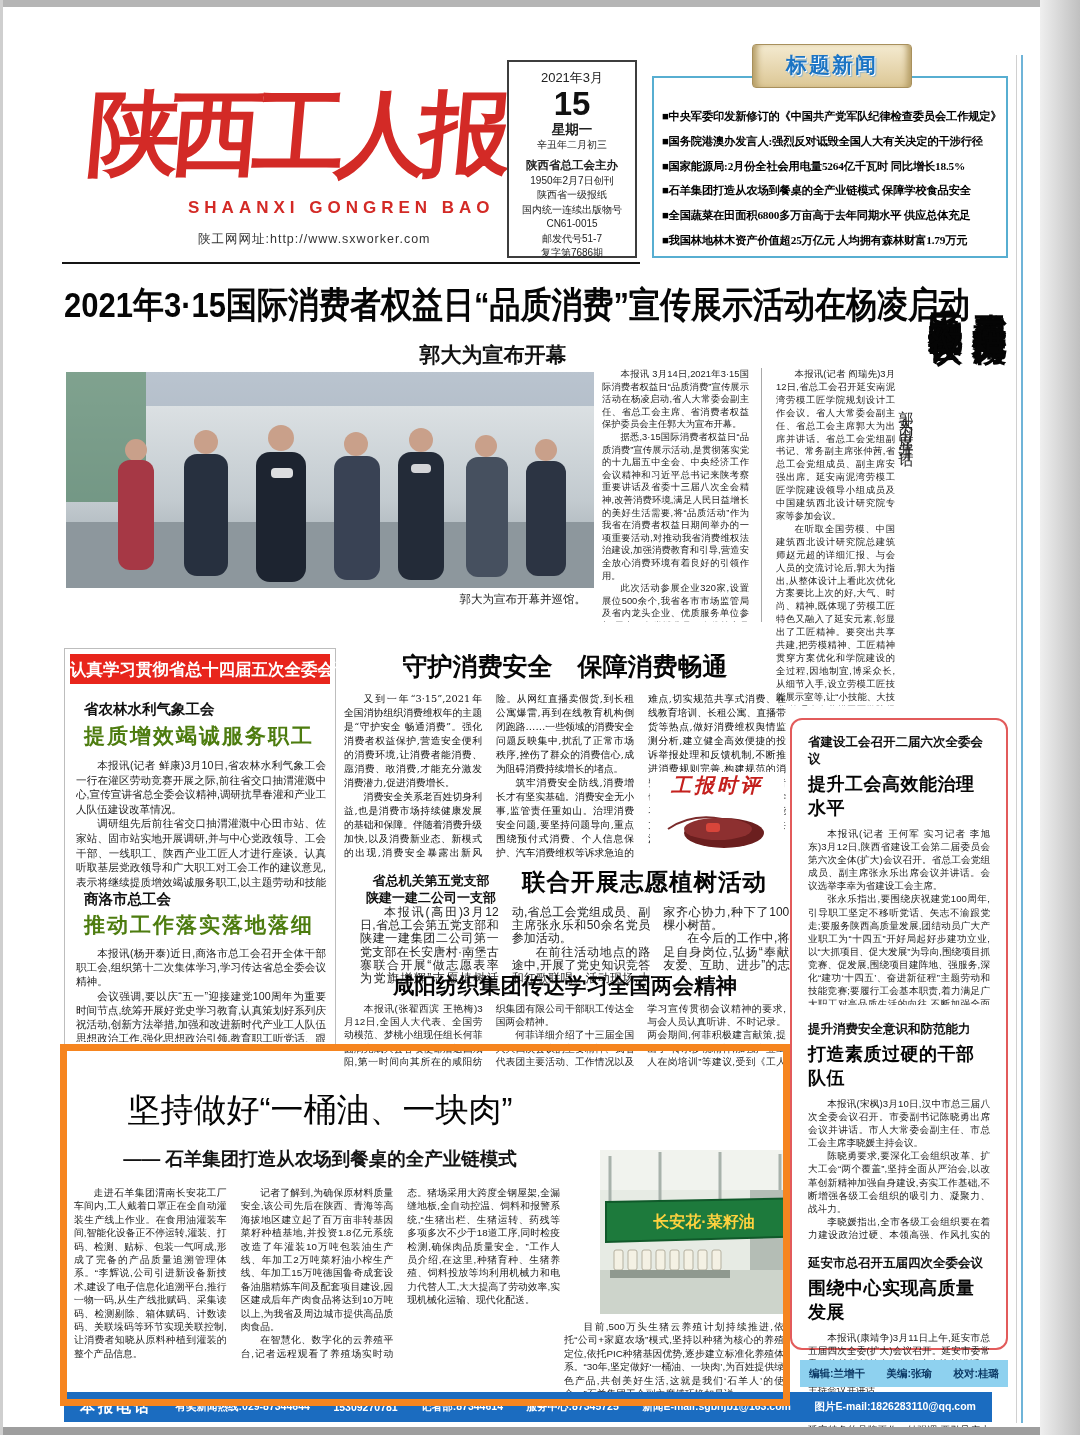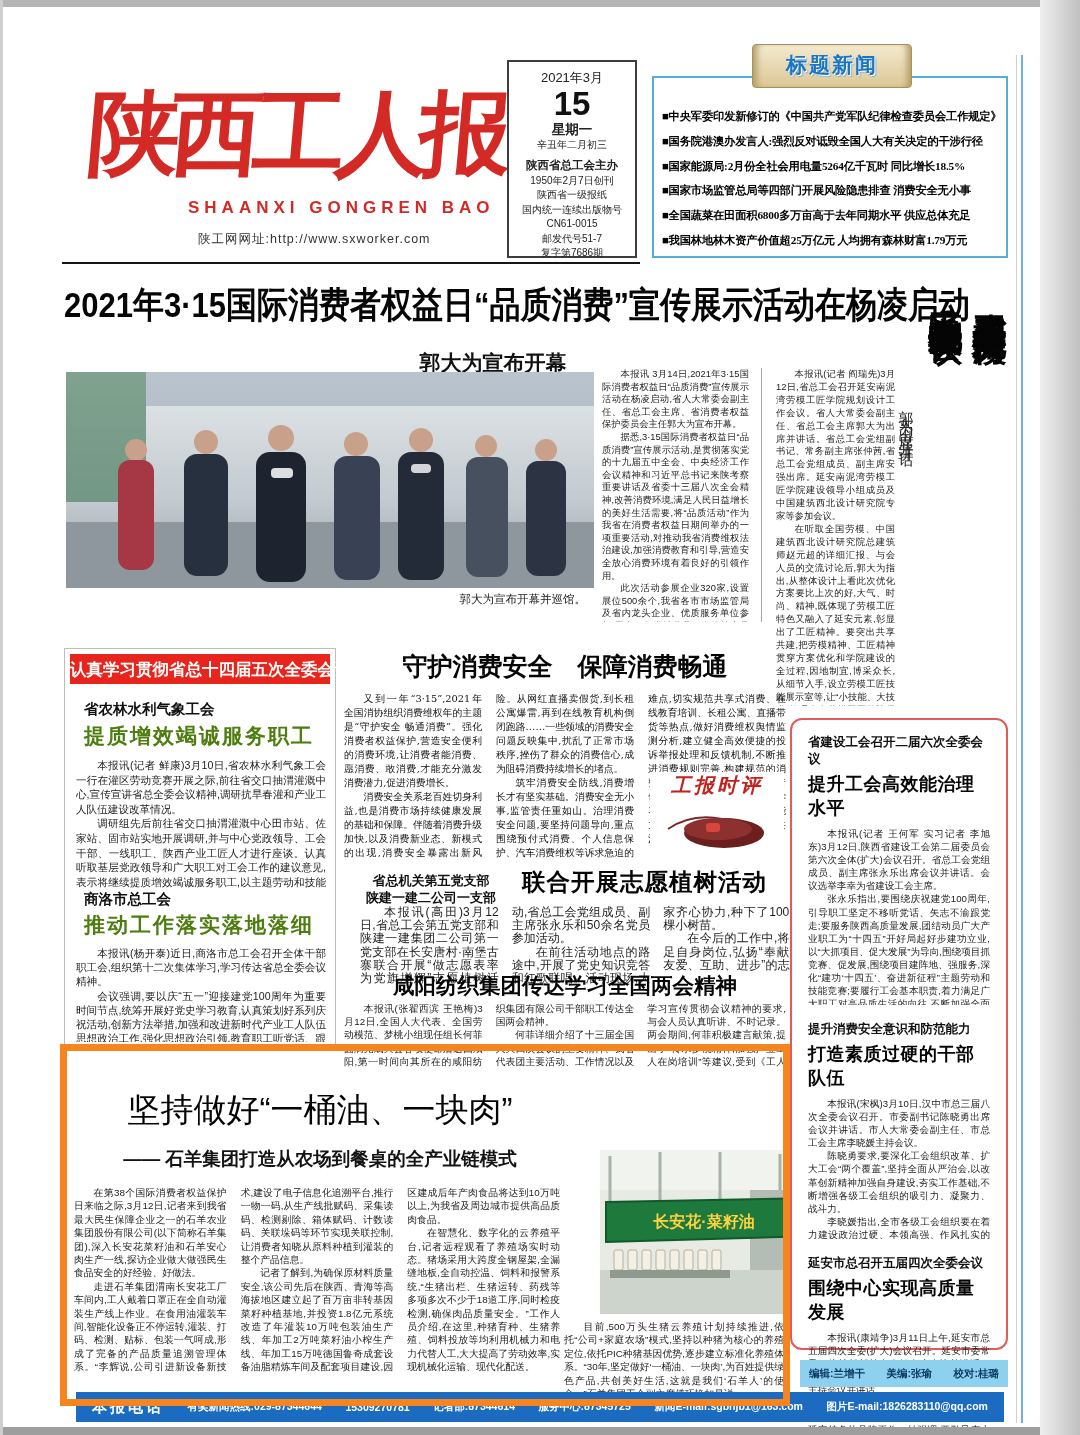--- a/index.html
+++ b/index.html
@@ -28,21 +28,21 @@
   .date-box .wk{font-size:13.5px;font-weight:bold;line-height:17px;}
   .date-box .sm{font-size:10px;line-height:14.5px;}
   .date-box .org{font-size:11.5px;font-weight:bold;line-height:18px;margin-top:3px;}
 
   .hn-box{left:652px;top:76px;width:356px;height:182px;border:2px solid #57aed1;box-sizing:border-box;}
   .hn-scroll{left:752px;top:44px;width:158px;height:42px;background:linear-gradient(180deg,#f4ead0,#dcc795);border:1px solid #a8905c;border-radius:4px;box-shadow:inset 8px 0 6px -4px #b59d66, inset -8px 0 6px -4px #b59d66;text-align:center;line-height:40px;font-weight:bold;font-size:21px;color:#1b74c4;letter-spacing:2px;text-shadow:1px 1px 0 #ffffff,2px 2px 1px #8fb6cd;}
   .hn-items{left:662px;top:104px;width:340px;}
   .hn-items div{font-family:"Liberation Serif",serif;font-weight:bold;font-size:11.3px;letter-spacing:-0.2px;line-height:24.8px;white-space:nowrap;color:#000;}
 
   .lead-headline{left:64px;top:281px;width:858px;text-align:center;font-weight:bold;font-size:31px;color:#060606;white-space:nowrap;transform:scale(1.0,1.16);transform-origin:center top;}
-  .lead-subhead{left:64px;top:341px;width:858px;text-align:center;font-weight:bold;font-size:21px;color:#111;margin-top:8px;}
+  .lead-subhead{left:64px;top:341px;width:858px;text-align:center;font-weight:bold;font-size:21px;color:#111;}
   .lead-photo{left:66px;top:372px;width:528px;height:216px;}
   .lead-caption{left:66px;top:592px;width:520px;text-align:right;font-size:11.5px;color:#222;}
   .lead-body{left:602px;top:368px;width:147px;height:254px;font-size:9.3px;line-height:12.6px;}
   .vrule-a{left:761px;top:368px;width:1px;height:254px;background:#a8a8a8;}
   .nnw-body{left:776px;top:368px;width:119px;height:338px;font-size:9.3px;line-height:12.9px;}
   .nnw-byline{left:896px;top:398px;height:260px;writing-mode:vertical-rl;font-size:15px;letter-spacing:6px;color:#222;}
   .nnw-head{left:924px;top:286px;height:430px;writing-mode:vertical-rl;font-weight:bold;font-size:34px;letter-spacing:1.5px;line-height:44px;color:#050505;}
 
   .study-box{left:64px;top:648px;width:272px;height:398px;border:1px solid #bdbdbd;box-sizing:border-box;}
   .study-banner{left:70px;top:654px;width:260px;height:30px;background:#e8251c;color:#fff;font-weight:bold;font-size:16.5px;text-align:center;line-height:30px;white-space:nowrap;}
@@ -69,21 +69,21 @@
   .sy-byline{text-align:right;font-weight:bold;text-indent:0 !important;}
 
   .sidebar-box{left:790px;top:718px;width:218px;height:632px;border:2px solid #e25b5b;border-radius:12px;box-sizing:border-box;padding:14px 16px;background:#fff;}
   .sb-article{margin-bottom:16px;}
   .sb-kicker{font-weight:bold;font-size:12.5px;color:#111;}
   .sb-headline{font-weight:bold;font-size:18px;letter-spacing:0.5px;color:#050505;margin:4px 0 7px 0;}
   .sb-body{font-size:9.6px;line-height:13.1px;text-align:justify;color:#1c1c1c;overflow:hidden;}
   .sb-body p{margin:0;text-indent:2em;}
 
   .editor-bar{left:800px;top:1360px;width:208px;height:27px;background:#8ed1ef;display:flex;justify-content:space-between;align-items:center;padding:0 9px;box-sizing:border-box;font-weight:bold;font-size:10.5px;color:#0d3a66;}
-  .footer-bar{left:76px;top:1392px;width:928px;height:30px;background:#1b6cc0;display:flex;align-items:center;padding:0 16px;box-sizing:border-box;color:#fff;justify-content:space-between;}
+  .footer-bar{left:64px;top:1392px;width:928px;height:30px;background:#1b6cc0;display:flex;align-items:center;padding:0 16px;box-sizing:border-box;color:#fff;justify-content:space-between;}
   .footer-bar .lbl{font-weight:bold;font-size:15px;letter-spacing:3px;white-space:nowrap;}
   .footer-bar .itm{font-weight:bold;font-size:10.5px;white-space:nowrap;}
 
   .highlight-box{left:60px;top:1044px;width:730px;height:362px;border:7px solid #f6851f;box-sizing:border-box;z-index:60;pointer-events:none;}
 </style>
 </head>
 <body>
 
 <div class="page">
 
@@ -105,21 +105,21 @@
     <div class="sm">邮发代号51-7</div>
     <div class="sm">复字第7686期</div>
   </div>
 
   <div class="abs hn-box"></div>
   <div class="abs hn-scroll">标题新闻</div>
   <div class="abs hn-items">
     <div>■中央军委印发新修订的《中国共产党军队纪律检查委员会工作规定》</div>
     <div>■国务院港澳办发言人:强烈反对诋毁全国人大有关决定的干涉行径</div>
     <div>■国家能源局:2月份全社会用电量5264亿千瓦时 同比增长18.5%</div>
-    <div>■国家市场监管总局等四部门开展风险隐患排查 消费安全无小事</div>
+    <div>■石羊集团打造从农场到餐桌的全产业链模式 保障学校食品安全</div>
     <div>■全国蔬菜在田面积6800多万亩高于去年同期水平 供应总体充足</div>
     <div>■我国林地林木资产价值超25万亿元 人均拥有森林财富1.79万元</div>
   </div>
 
   <div class="abs lead-headline">2021年3·15国际消费者权益日“品质消费”宣传展示活动在杨凌启动</div>
   <div class="abs lead-subhead">郭大为宣布开幕</div>
 
   <div class="abs lead-photo">
     <svg width="528" height="216" viewBox="0 0 528 216">
       <defs>
@@ -218,21 +218,20 @@
 
   <div class="abs xy-headline">咸阳纺织集团传达学习全国两会精神</div>
   <div class="abs body-text xy-body">
     <p>本报讯(张翟西滨 王艳梅)3月12日,全国人大代表、全国劳动模范、梦桃小组现任组长何菲圆满完成大会各项使命后返回咸阳,第一时间向其所在的咸阳纺织集团有限公司干部职工传达全国两会精神。</p>
     <p>何菲详细介绍了十三届全国人大四次会议的主要精神、我省代表团主要活动、工作情况以及学习宣传贯彻会议精神的要求,与会人员认真听讲、不时记录。两会期间,何菲积极建言献策,提出了“传承梦桃精神,加强产业工人在岗培训”等建议,受到《工人日报》《陕西工人报》等媒体高度关注。</p>
   </div>
 
   <div class="abs sy-headline">坚持做好“一桶油、一块肉”</div>
   <div class="abs sy-subhead">—— 石羊集团打造从农场到餐桌的全产业链模式</div>
   <div class="abs body-text sy-body">
-    <p>在第38个国际消费者权益保护日来临之际,3月12日,记者来到我省最大民生保障企业之一的石羊农业集团股份有限公司(以下简称石羊集团),深入长安花菜籽油和石羊安心肉生产一线,探访企业做大做强民生食品安全的好经验、好做法。</p>
     <p>走进石羊集团渭南长安花工厂车间内,工人戴着口罩正在全自动灌装生产线上作业。在食用油灌装车间,智能化设备正不停运转,灌装、打码、检测、贴标、包装一气呵成,形成了完备的产品质量追溯管理体系。“李辉说,公司引进新设备新技术,建设了电子信息化追溯平台,推行一物一码,从生产线批赋码、采集读码、检测剔除、箱体赋码、计数读码、关联垛码等环节实现关联控制,让消费者知晓从原料种植到灌装的整个产品信息。</p>
     <p>记者了解到,为确保原材料质量安全,该公司先后在陕西、青海等高海拔地区建立起了百万亩非转基因菜籽种植基地,并投资1.8亿元系统改造了年灌装10万吨包装油生产线、年加工2万吨菜籽油小榨生产线、年加工15万吨德国鲁奇成套设备油脂精炼车间及配套项目建设,园区建成后年产肉食品将达到10万吨以上,为我省及周边城市提供高品质肉食品。</p>
     <p>在智慧化、数字化的云养殖平台,记者远程观看了养殖场实时动态。猪场采用大跨度全钢屋架,全漏缝地板,全自动控温、饲料和报警系统,“生猪出栏、生猪运转、药残等多项多次不少于18道工序,同时检疫检测,确保肉品质量安全。”工作人员介绍,在这里,种猪育种、生猪养殖、饲料投放等均利用机械力和电力代替人工,大大提高了劳动效率,实现机械化运输、现代化配送。</p>
   </div>
   <div class="abs sy-photo">
     <svg width="220" height="164" viewBox="0 0 220 164">
       <rect width="220" height="164" fill="#e7ebe4"></rect>
       <rect x="0" y="0" width="220" height="40" fill="#f1f3ee"></rect>
       <path d="M10 6 L10 60 M60 2 L60 60 M120 2 L120 60 M180 4 L180 60" stroke="#a8b2ab" stroke-width="3"></path>
       <rect x="150" y="40" width="62" height="90" fill="#b4bdb5"></rect>

